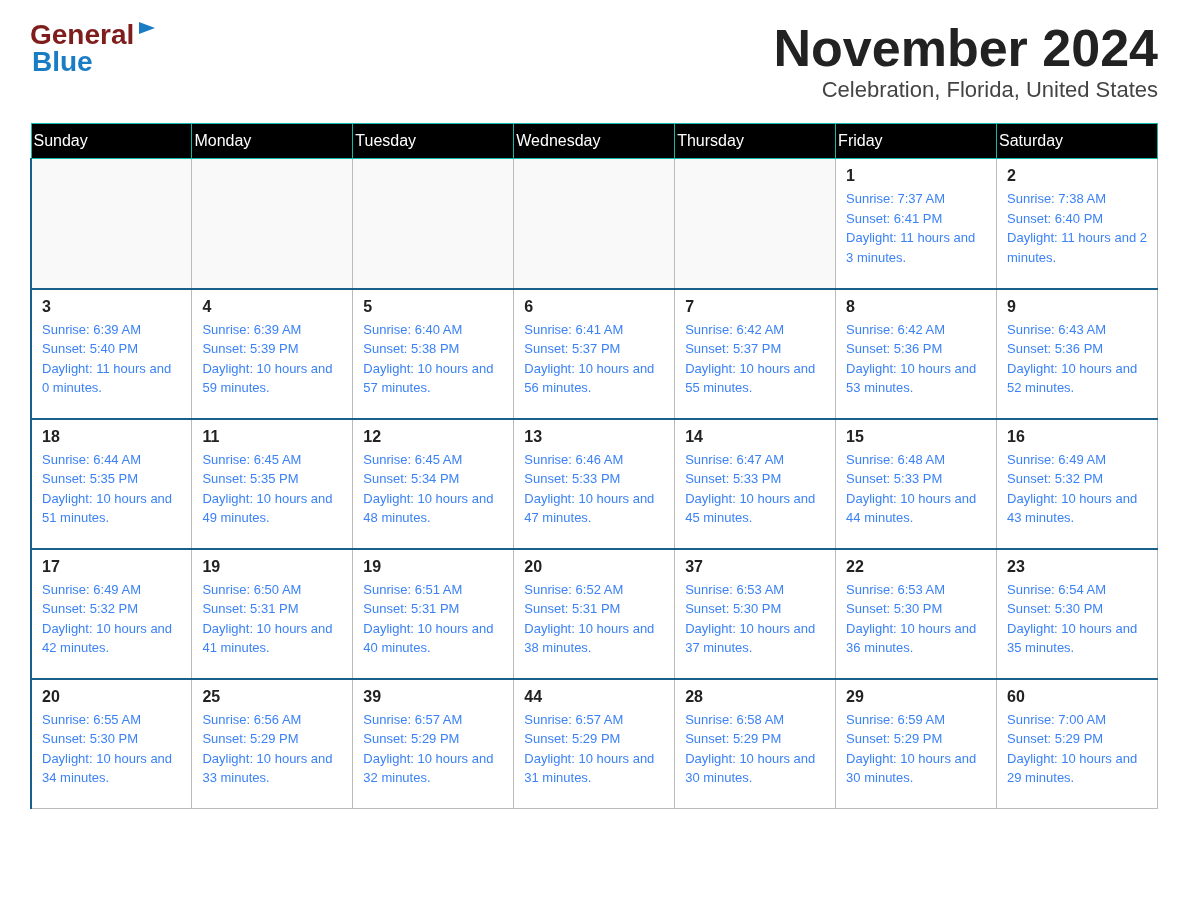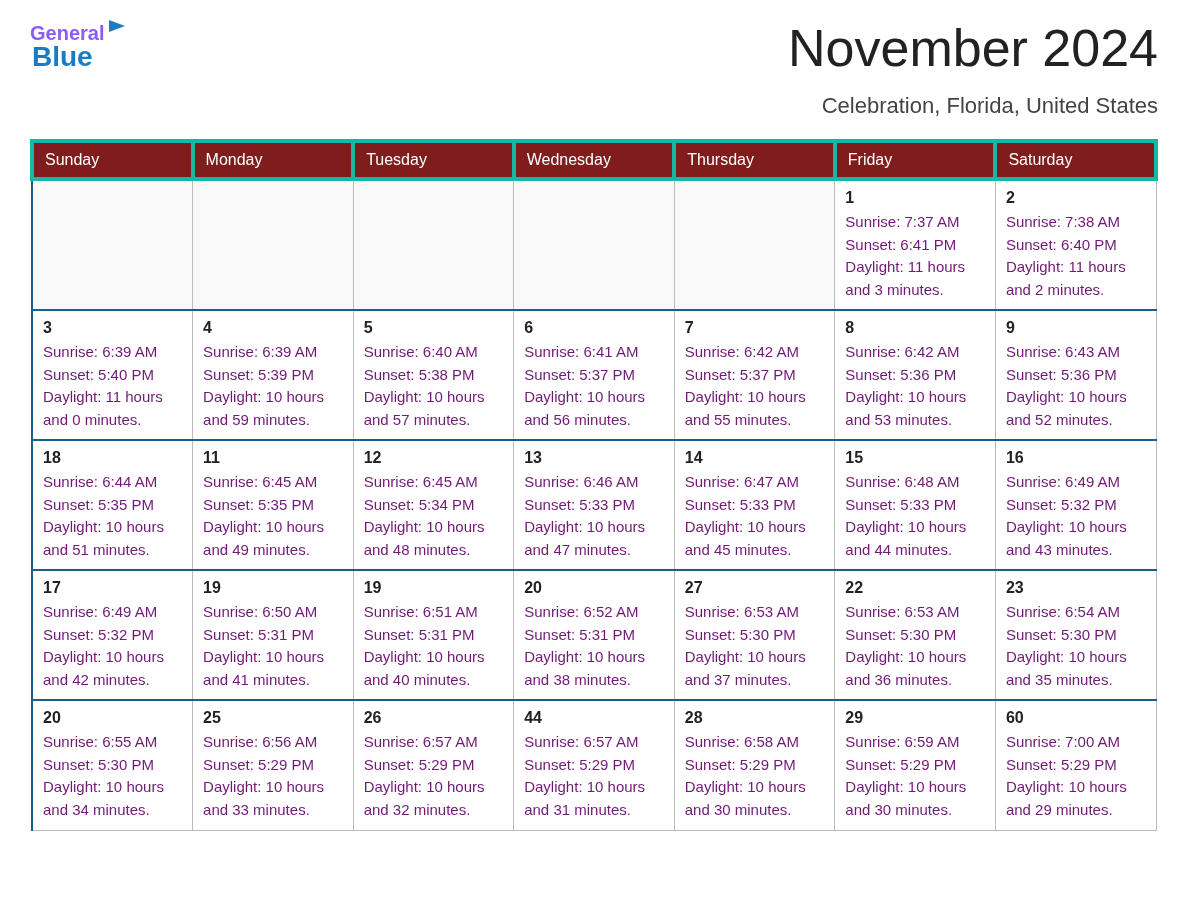--- a/index.html
+++ b/index.html
@@ -15,75 +15,75 @@
       justify-content: space-between;
       align-items: flex-start;
       margin-bottom: 20px;
     }
     .logo {
       display: flex;
       flex-direction: column;
       align-items: flex-start;
     }
     .logo-text {
-      font-size: 20px;
+      font-size: 28px;
       font-weight: bold;
-      color: #8b5cf6;
+      color: #7f1d1d;
       line-height: 1.1;
     }
     .title-block {
       text-align: right;
     }
     .title-block h1 {
       font-size: 52px;
-      font-weight: normal;
+      font-weight: bold;
       color: #222;
       line-height: 1.1;
     }
     .title-block h2 {
       font-size: 22px;
       font-weight: normal;
       color: #444;
-      margin-top: 16px;
+      margin-top: 0;
     }
     .calendar {
       width: 100%;
       border-collapse: collapse;
       border: 1px solid #999;
     }
     .calendar th {
-      background-color: #7f1d1d;
+      background-color: #000000;
       color: #fff;
-      padding: 8px 11px;
+      padding: 8px 2px;
       font-size: 16px;
       font-weight: normal;
       text-align: left;
-      border: 4px solid #14b8a6;
+      border: 1px solid #14b8a6;
     }
     .calendar td {
       vertical-align: top;
       padding: 8px 10px;
       border: 1px solid #bbb;
       font-size: 13px;
       color: #333;
       width: 14.28%;
       min-height: 110px;
       height: 130px;
     }
     .day-number {
       font-size: 16px;
       font-weight: bold;
       display: block;
       margin-bottom: 4px;
       color: #222;
     }
     .day-info {
-      font-size: 15px;
+      font-size: 13px;
       line-height: 1.5;
-      color: #701a75;
+      color: #3b82f6;
     }
     .empty-cell {
       background: #f9f9f9;
     }
     .calendar tbody tr td:first-child {
       border-left: 2px solid #1a5f8a;
     }
     .row-separator td {
       border-top: 2px solid #1a5f8a;
     }
@@ -149,27 +149,27 @@
         <td><span class="day-number">13</span><span class="day-info">Sunrise: 6:46 AM<br>Sunset: 5:33 PM<br>Daylight: 10 hours and 47 minutes.</span></td>
         <td><span class="day-number">14</span><span class="day-info">Sunrise: 6:47 AM<br>Sunset: 5:33 PM<br>Daylight: 10 hours and 45 minutes.</span></td>
         <td><span class="day-number">15</span><span class="day-info">Sunrise: 6:48 AM<br>Sunset: 5:33 PM<br>Daylight: 10 hours and 44 minutes.</span></td>
         <td><span class="day-number">16</span><span class="day-info">Sunrise: 6:49 AM<br>Sunset: 5:32 PM<br>Daylight: 10 hours and 43 minutes.</span></td>
       </tr>
       <tr class="row-separator">
         <td><span class="day-number">17</span><span class="day-info">Sunrise: 6:49 AM<br>Sunset: 5:32 PM<br>Daylight: 10 hours and 42 minutes.</span></td>
         <td><span class="day-number">19</span><span class="day-info">Sunrise: 6:50 AM<br>Sunset: 5:31 PM<br>Daylight: 10 hours and 41 minutes.</span></td>
         <td><span class="day-number">19</span><span class="day-info">Sunrise: 6:51 AM<br>Sunset: 5:31 PM<br>Daylight: 10 hours and 40 minutes.</span></td>
         <td><span class="day-number">20</span><span class="day-info">Sunrise: 6:52 AM<br>Sunset: 5:31 PM<br>Daylight: 10 hours and 38 minutes.</span></td>
-        <td><span class="day-number">27</span><span class="day-info">Sunrise: 6:53 AM<br>Sunset: 5:30 PM<br>Daylight: 10 hours and 37 minutes.</span></td>
+        <td><span class="day-number">37</span><span class="day-info">Sunrise: 6:53 AM<br>Sunset: 5:30 PM<br>Daylight: 10 hours and 37 minutes.</span></td>
         <td><span class="day-number">22</span><span class="day-info">Sunrise: 6:53 AM<br>Sunset: 5:30 PM<br>Daylight: 10 hours and 36 minutes.</span></td>
         <td><span class="day-number">23</span><span class="day-info">Sunrise: 6:54 AM<br>Sunset: 5:30 PM<br>Daylight: 10 hours and 35 minutes.</span></td>
       </tr>
       <tr class="row-separator">
         <td><span class="day-number">20</span><span class="day-info">Sunrise: 6:55 AM<br>Sunset: 5:30 PM<br>Daylight: 10 hours and 34 minutes.</span></td>
         <td><span class="day-number">25</span><span class="day-info">Sunrise: 6:56 AM<br>Sunset: 5:29 PM<br>Daylight: 10 hours and 33 minutes.</span></td>
-        <td><span class="day-number">26</span><span class="day-info">Sunrise: 6:57 AM<br>Sunset: 5:29 PM<br>Daylight: 10 hours and 32 minutes.</span></td>
+        <td><span class="day-number">39</span><span class="day-info">Sunrise: 6:57 AM<br>Sunset: 5:29 PM<br>Daylight: 10 hours and 32 minutes.</span></td>
         <td><span class="day-number">44</span><span class="day-info">Sunrise: 6:57 AM<br>Sunset: 5:29 PM<br>Daylight: 10 hours and 31 minutes.</span></td>
         <td><span class="day-number">28</span><span class="day-info">Sunrise: 6:58 AM<br>Sunset: 5:29 PM<br>Daylight: 10 hours and 30 minutes.</span></td>
         <td><span class="day-number">29</span><span class="day-info">Sunrise: 6:59 AM<br>Sunset: 5:29 PM<br>Daylight: 10 hours and 30 minutes.</span></td>
         <td><span class="day-number">60</span><span class="day-info">Sunrise: 7:00 AM<br>Sunset: 5:29 PM<br>Daylight: 10 hours and 29 minutes.</span></td>
       </tr>
     </tbody>
 </table>
 
 </body></html>

